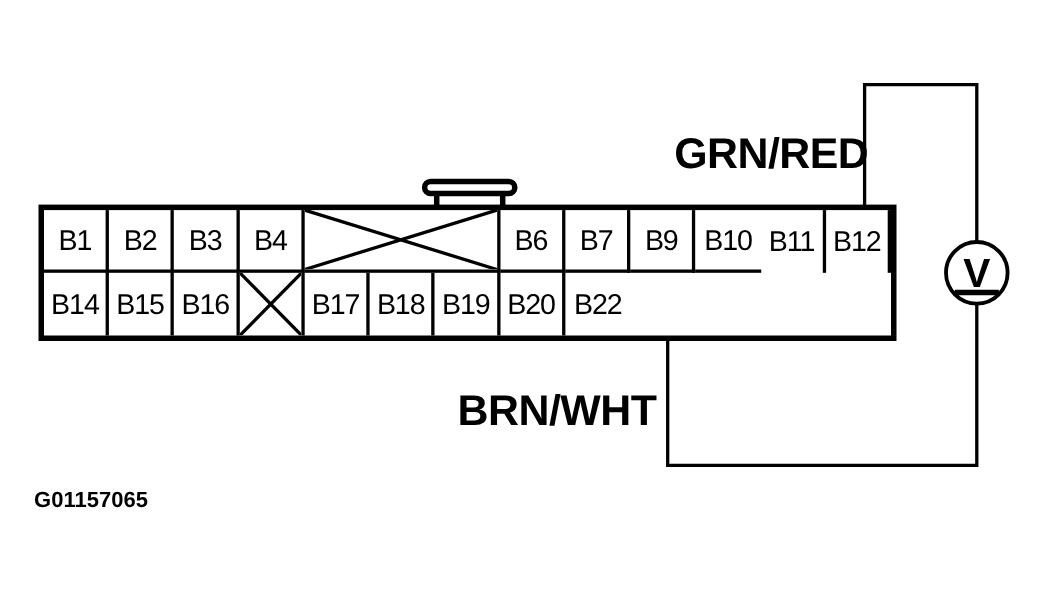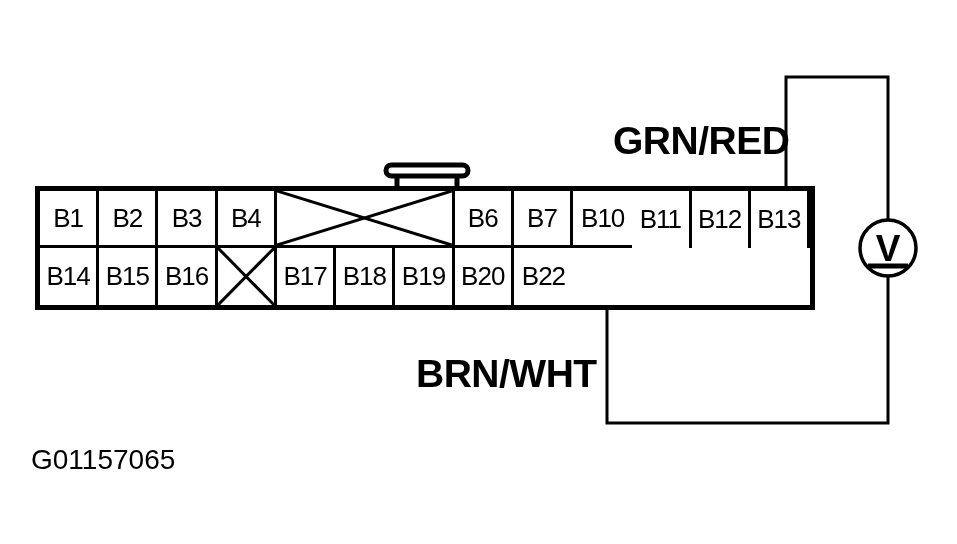--- a/index.html
+++ b/index.html
@@ -43,21 +43,21 @@
   
   .wire-label {
     position:absolute; z-index:3;
     font-weight:bold; font-size:39px; letter-spacing:-0.5px;
     white-space:nowrap;
   }
   #grn-red-label { left:613px; top:119px; }
   #brn-wht-label { left:416px; top:352px;text-align:center; }
   #figure-id {
     position:absolute; left:31px; top:444px; z-index:3;
-    font-size:28px; font-weight:normal; letter-spacing:0;
+    font-size:20px; font-weight:bold; letter-spacing:0;
     white-space:nowrap;
   }
 </style>
 </head>
 <body>
 
 <div class="connector">
 
   <div class="cell r1">
       <span>B1</span>
@@ -76,32 +76,32 @@
       <line x1="0" y1="0" x2="100" y2="100" stroke="#000" stroke-width="3" vector-effect="non-scaling-stroke"></line>
       <line x1="100" y1="0" x2="0" y2="100" stroke="#000" stroke-width="3" vector-effect="non-scaling-stroke"></line>
     </svg>
   </div>
   <div class="cell r1">
       <span>B6</span>
     </div>
   <div class="cell r1">
       <span>B7</span>
     </div>
+  <div class="cell r1">
+      <span>B9</span>
+    </div>
   <div class="cell r1 lastcol">
       <span>B10</span>
     </div>
 
   <div class="cell">
       <span>B11</span>
     </div>
   <div class="cell">
       <span>B12</span>
-    </div>
-  <div class="cell">
-      <span>B13</span>
     </div>
   <div class="cell">
       <span>B14</span>
     </div>
   <div class="cell">
       <span>B15</span>
     </div>
   <div class="cell">
       <span>B16</span>
     </div>

